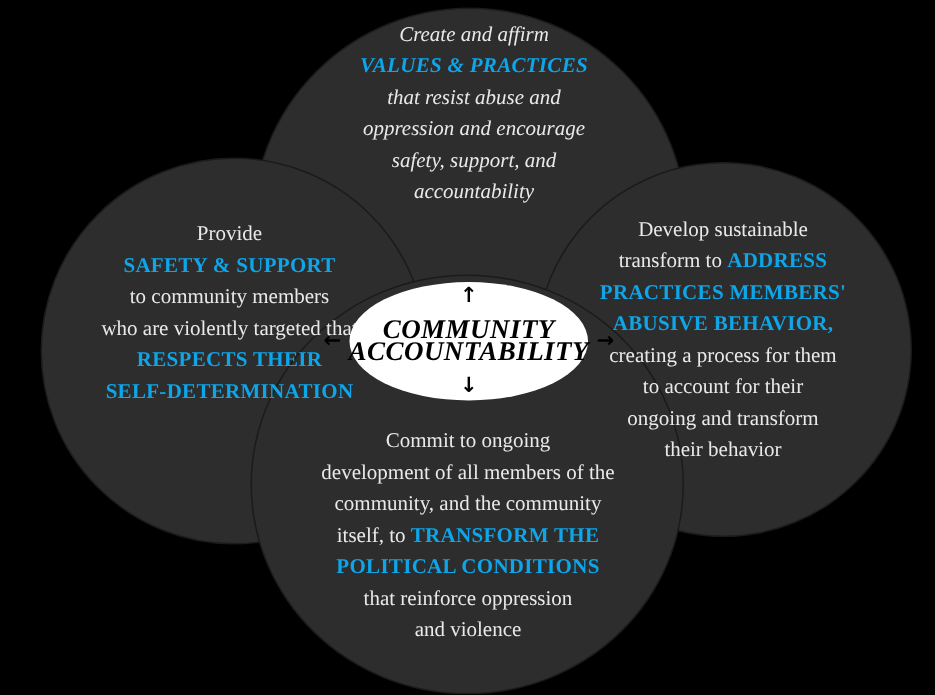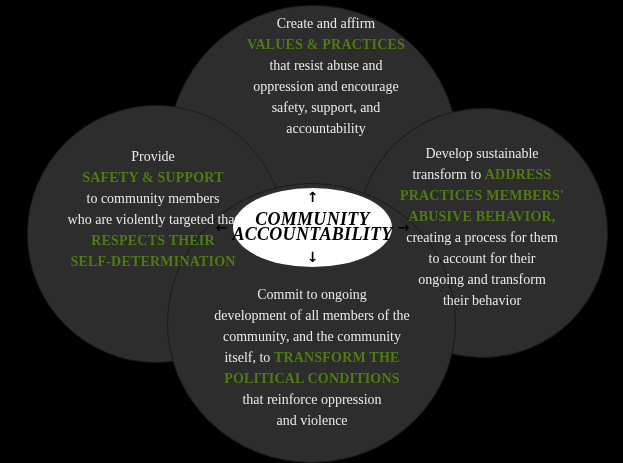--- a/index.html
+++ b/index.html
@@ -30,24 +30,24 @@
   .txt {
     position: absolute;
     color: #e9e9e9;
     text-align: center;
     font-size: 14px;
     line-height: 21px;
     z-index: 3;
   }
   .txt .em, .txt b {
     font-weight: bold;
-    color: #4d7c0f;
+    color: #0ea5e9;
     letter-spacing: 0.2px;
   }
-  .t-top    { left: 206px; top: 13px;  width: 240px; }
+  .t-top    { left: 196px; top: 13px;  width: 240px; font-style: italic; }
   .t-left   { left: 32px;  top: 146px; width: 242px; }
   .t-right  { left: 367px; top: 143px; width: 230px; }
   .t-bottom { left: 167px; top: 284px; width: 290px; }
   .ln { display: block; }
 
   .ellipse {
     position: absolute;
     left: 233px; top: 188px;
     width: 159px; height: 79px;
     background: #ffffff;

